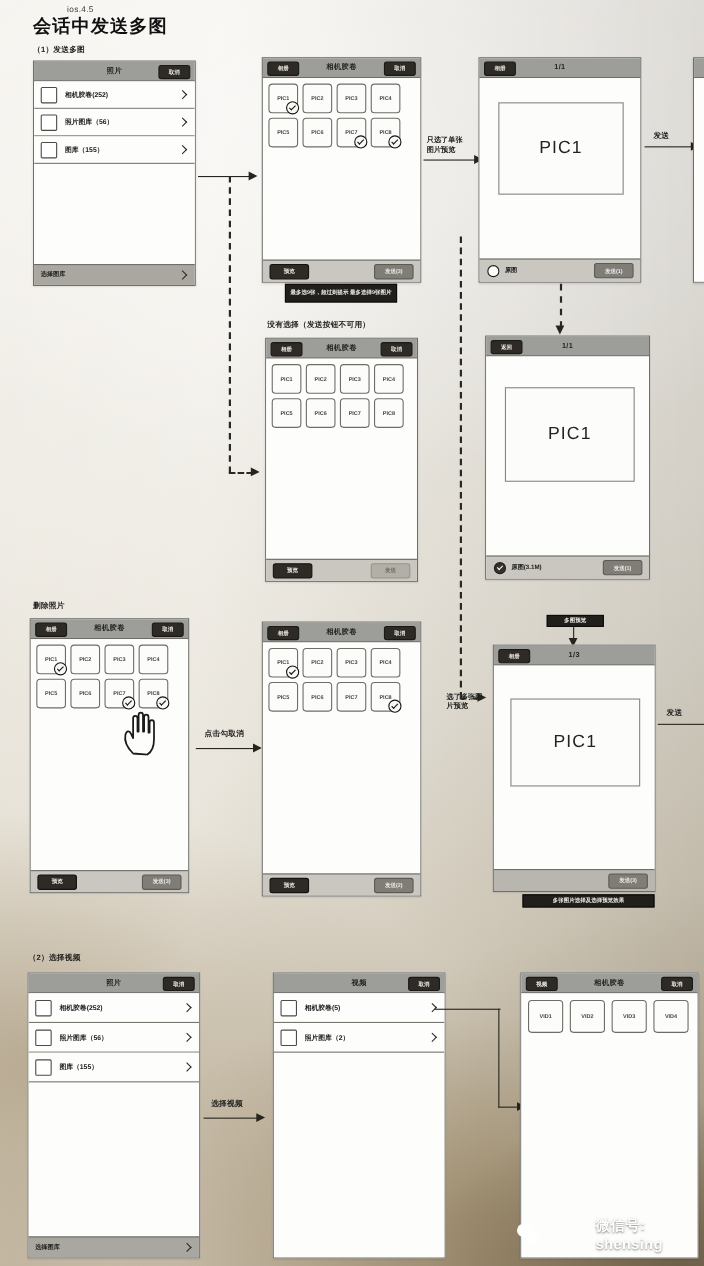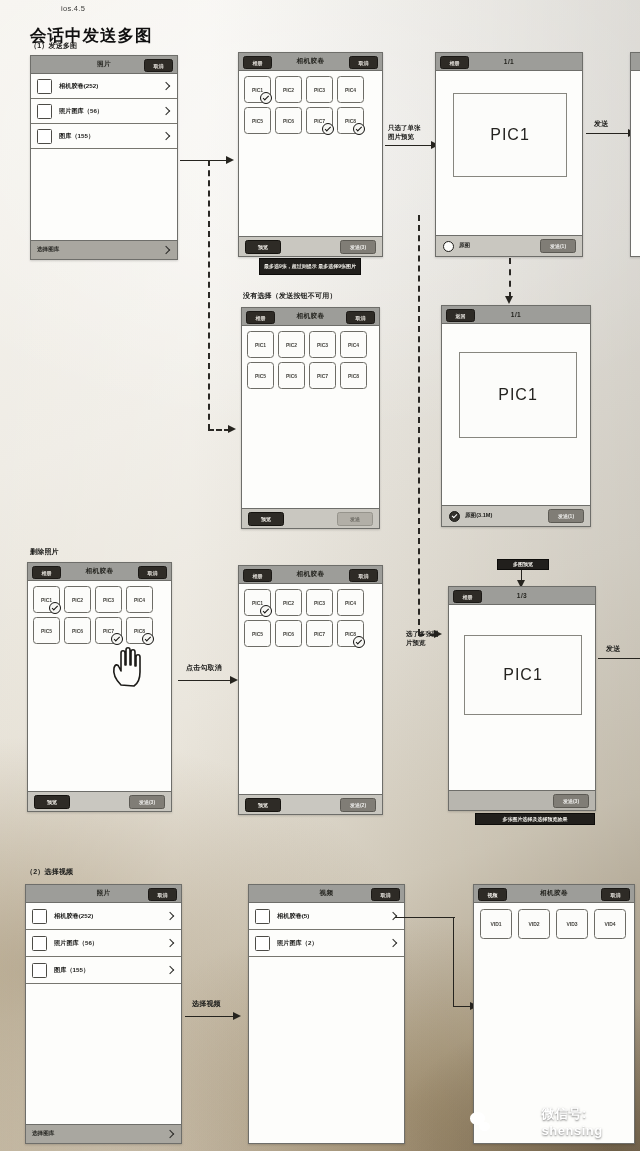--- a/index.html
+++ b/index.html
@@ -174,21 +174,21 @@
   .wm .wm-logo .b1{width:15px;height:12.5px;left:0;top:0;}
   .wm .wm-logo .b2{width:11px;height:9px;right:0;bottom:0;}
 </style>
 </head>
 <body>
 
 <div id="sheet"></div>
 <div class="layer">
 
   <div class="txt ios" style="left:30px;top:5px;margin-left:31px;">ios.4.5</div>
-  <div class="txt bigtitle" style="left:30px;top:26px;text-align:center;">会话中发送多图</div>
+  <div class="txt bigtitle" style="left:30px;top:15px;text-align:center;">会话中发送多图</div>
   <div class="txt small-label" style="left:30px;top:42px;">（1）发送多图</div>
 
   <div class="phone" style="left:30px;top:55px;width:148px;height:205px;display:flex;flex-direction:column;">
     <div class="navbar">
       <span class="nav-title">照片</span>
       <span class="navbtn right">取消</span>
     </div>
     <div class="body-area">
       <div class="lrow">
         <span class="cb"></span>

